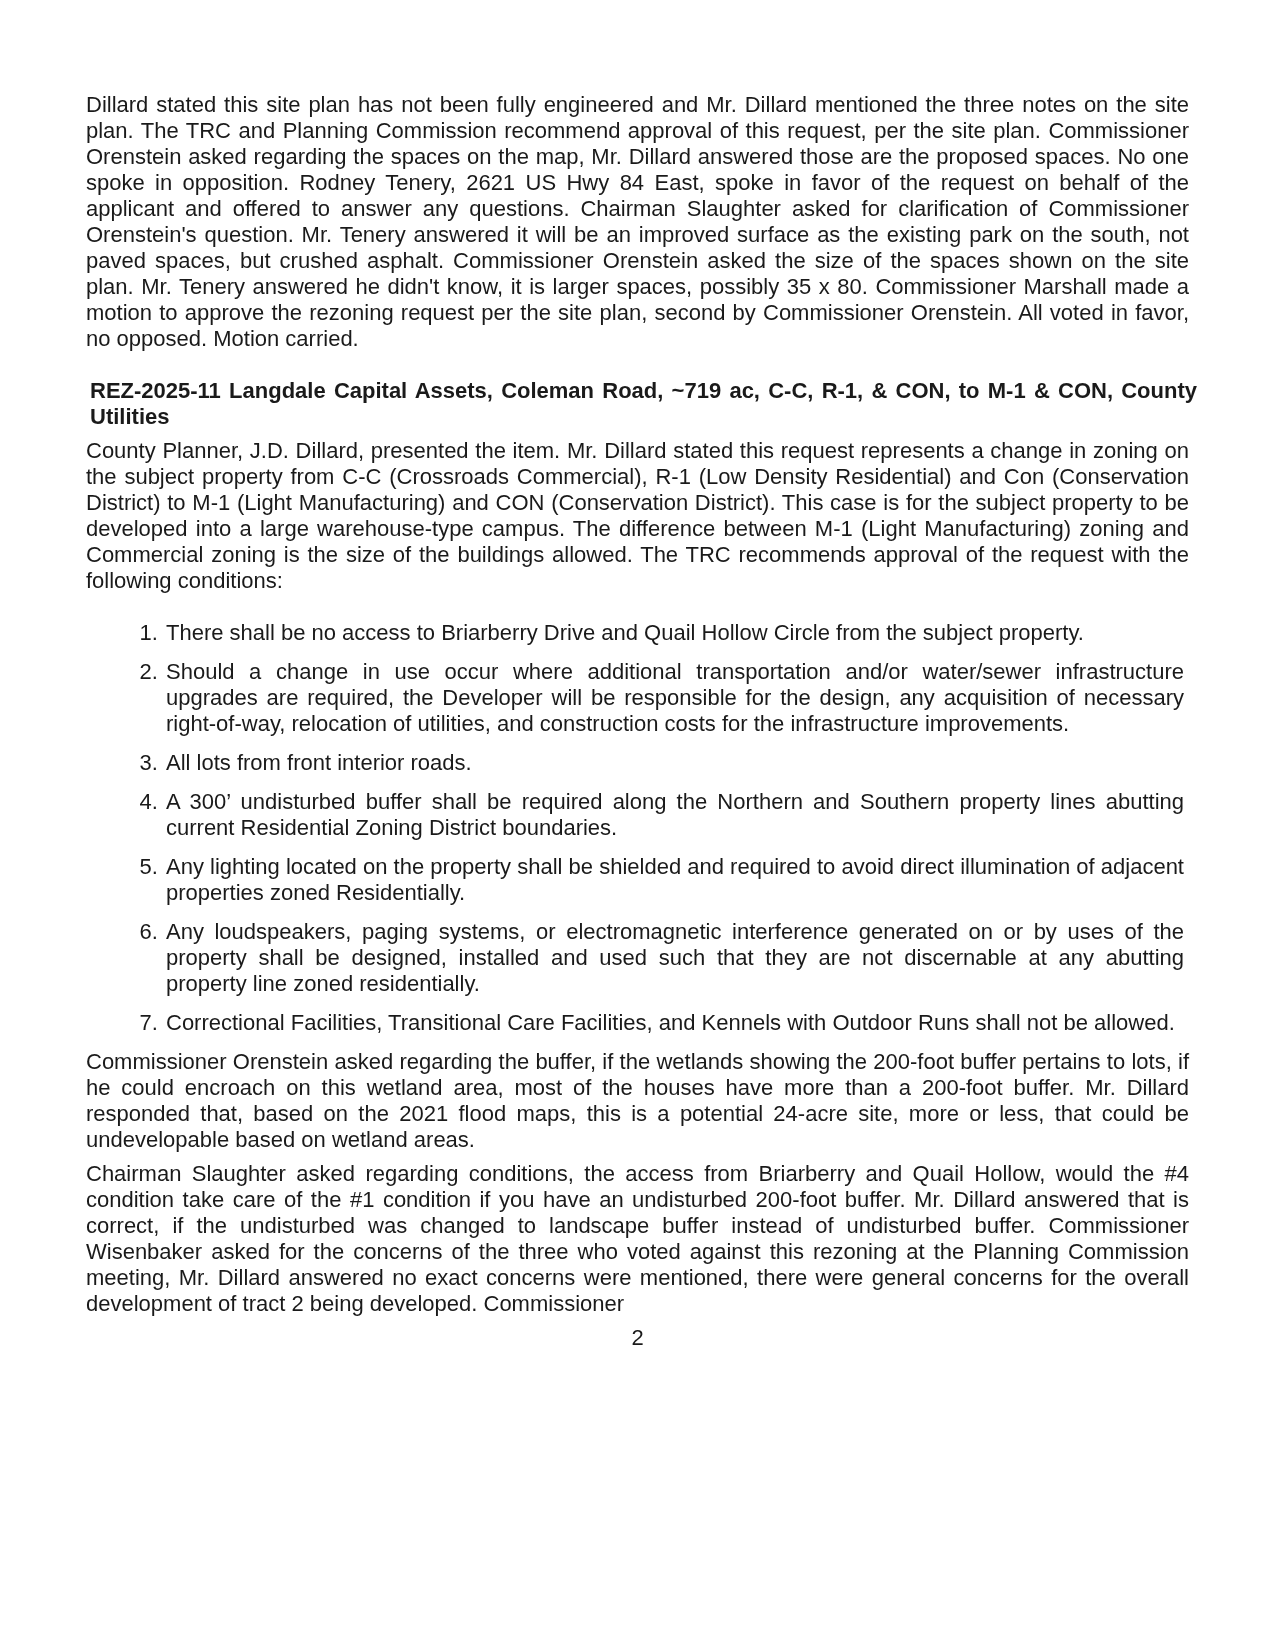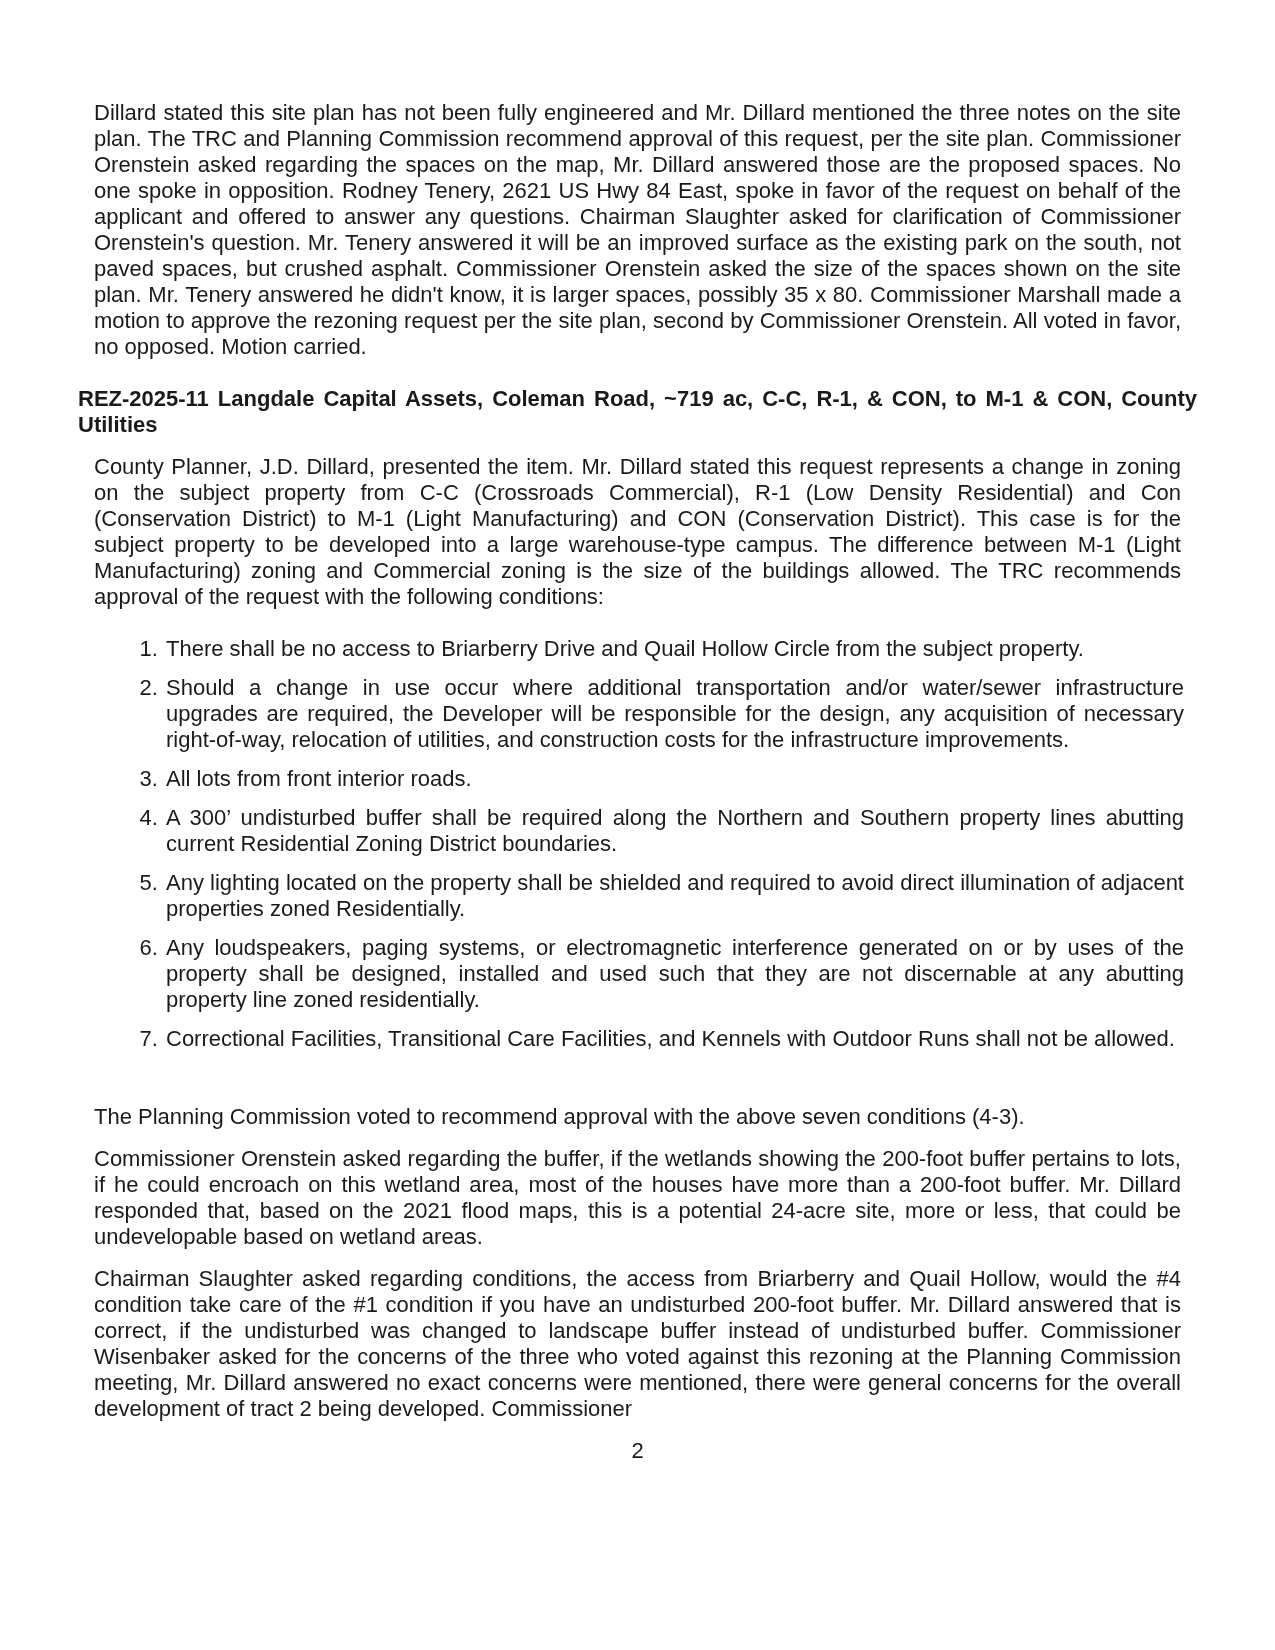--- a/index.html
+++ b/index.html
@@ -13,25 +13,25 @@
     background: #ffffff;
     box-sizing: border-box;
     padding: 84px 78px 40px 78px;
     font-family: "Liberation Sans", sans-serif;
     font-size: 22px;
     line-height: 26px;
     color: #1a1a1a;
     position: relative;
   }
   p.para {
-    margin: 16px;
+    margin: 8px;
     text-align: justify;
   }
   p.heading {
-    margin: 26px 0 0 0;
+    margin: 26px 0 0 12px;
     font-weight: bold;
     text-align: justify;
   }
   ol.conditions {
     margin: 26px 0 0 0;
     padding-left: 73px;
     text-align: justify;
   }
   ol.conditions li {
     margin: 13px;
@@ -59,21 +59,20 @@
   <ol class="conditions">
     <li>There shall be no access to Briarberry Drive and Quail Hollow Circle from the subject property.</li>
     <li>Should a change in use occur where additional transportation and/or water/sewer infrastructure upgrades are required, the Developer will be responsible for the design, any acquisition of necessary right-of-way, relocation of utilities, and construction costs for the infrastructure improvements.</li>
     <li>All lots from front interior roads.</li>
     <li>A 300’ undisturbed buffer shall be required along the Northern and Southern property lines abutting current Residential Zoning District boundaries.</li>
     <li>Any lighting located on the property shall be shielded and required to avoid direct illumination of adjacent properties zoned Residentially.</li>
     <li>Any loudspeakers, paging systems, or electromagnetic interference generated on or by uses of the property shall be designed, installed and used such that they are not discernable at any abutting property line zoned residentially.</li>
     <li>Correctional Facilities, Transitional Care Facilities, and Kennels with Outdoor Runs shall not be allowed.</li>
   </ol>
 
-  <p class="para vote">The Planning Commission voted to recommend approval with the above seven conditions (4-3).</p>
 
   <p class="para">Commissioner Orenstein asked regarding the buffer, if the wetlands showing the 200-foot buffer pertains to lots, if he could encroach on this wetland area, most of the houses have more than a 200-foot buffer. Mr. Dillard responded that, based on the 2021 flood maps, this is a potential 24-acre site, more or less, that could be undevelopable based on wetland areas.</p>
 
   <p class="para">Chairman Slaughter asked regarding conditions, the access from Briarberry and Quail Hollow, would the #4 condition take care of the #1 condition if you have an undisturbed 200-foot buffer. Mr. Dillard answered that is correct, if the undisturbed was changed to landscape buffer instead of undisturbed buffer. Commissioner Wisenbaker asked for the concerns of the three who voted against this rezoning at the Planning Commission meeting, Mr. Dillard answered no exact concerns were mentioned, there were general concerns for the overall development of tract 2 being developed. Commissioner</p>
 
   <div class="page-number">2</div>
 
 </div>
 
 </body></html>

